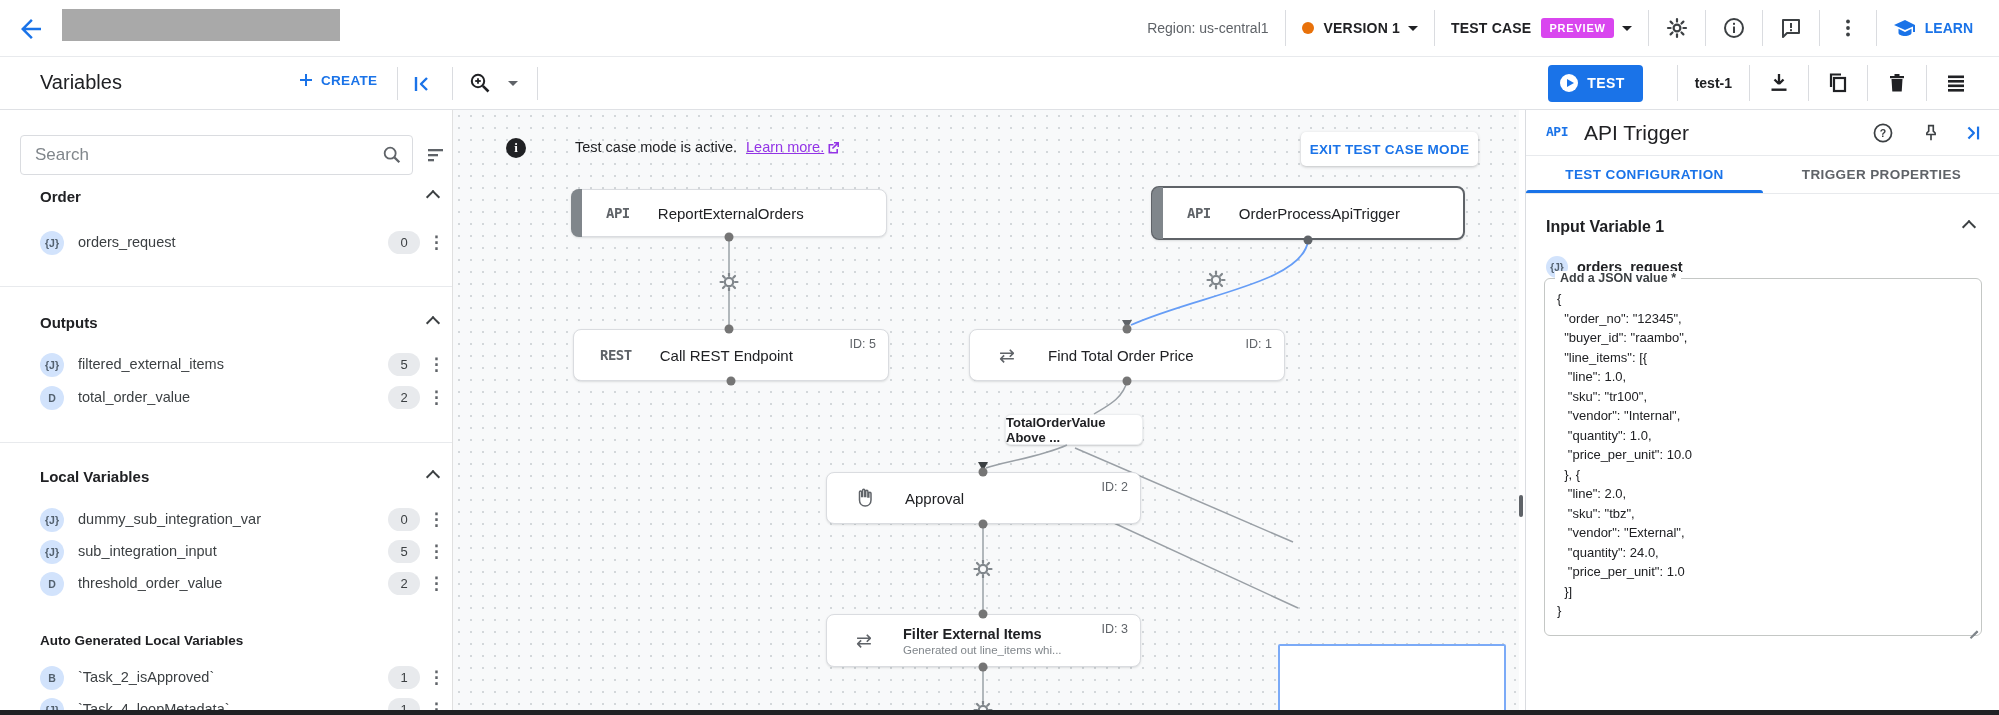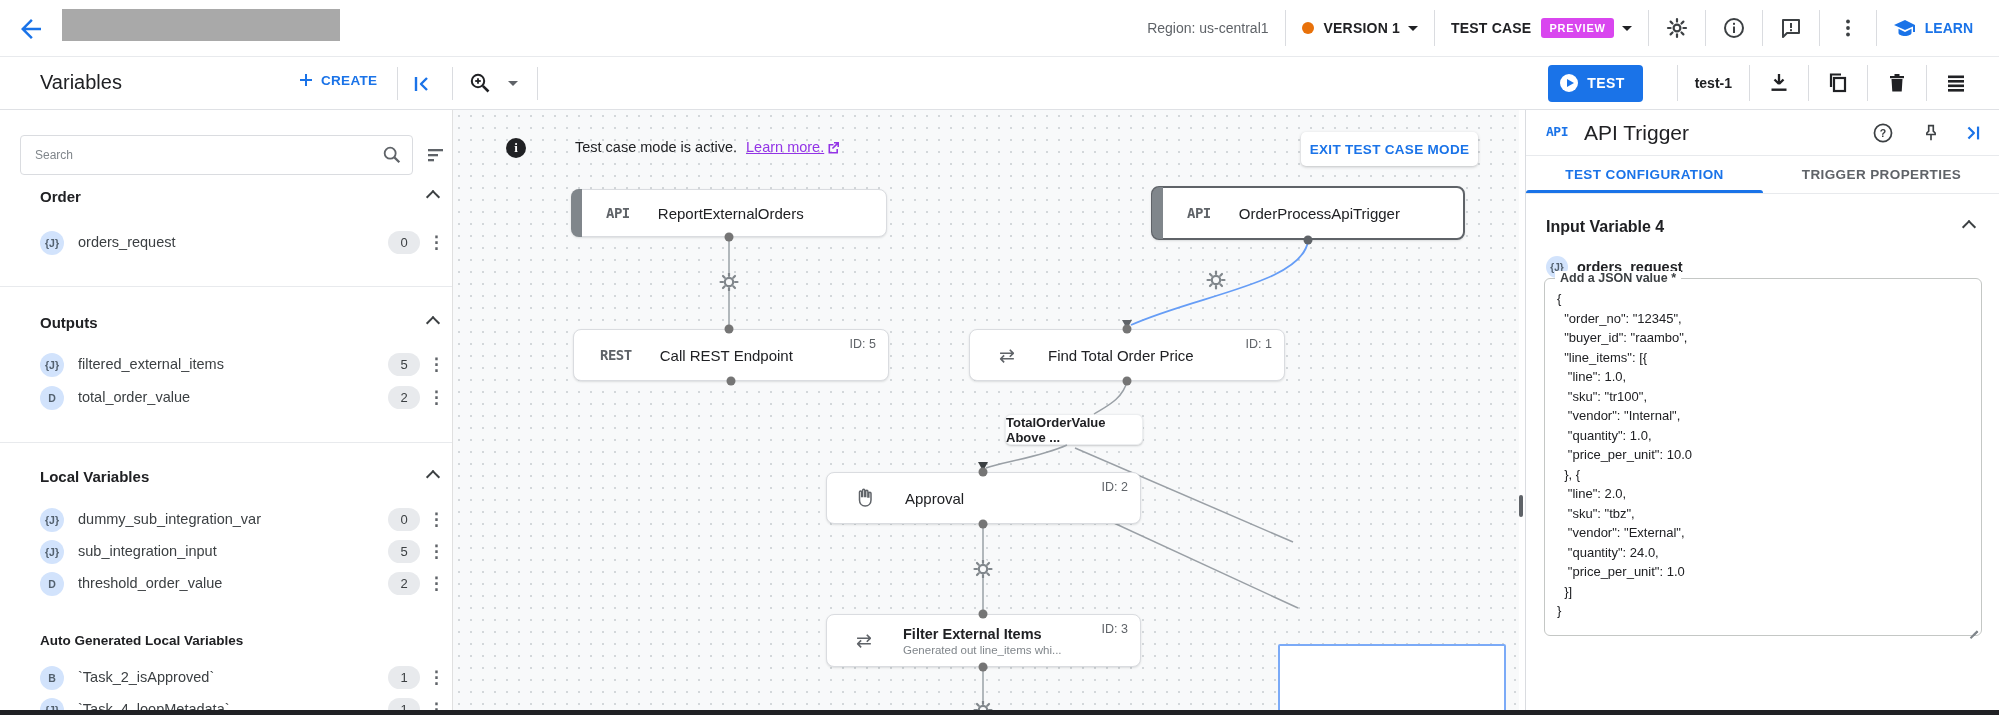--- a/index.html
+++ b/index.html
@@ -32,21 +32,21 @@
   .toolbar2-right { position:absolute; right:14px; top:0; height:52px; display:flex; align-items:center; }
   .t2-item { display:flex; align-items:center; padding:0 17px; height:52px; }
   .test-btn { background:#1a73e8; color:#fff; font-weight:bold; font-size:14px; letter-spacing:.4px; border:none; border-radius:4px; height:37px; padding:0 18px 0 12px; display:flex; align-items:center; gap:9px; cursor:pointer; }
   .play-circle { width:18px; height:18px; border-radius:50%; background:#fff; display:flex; align-items:center; justify-content:center; }
   .play-tri { width:0; height:0; border-top:4.5px solid transparent; border-bottom:4.5px solid transparent; border-left:7px solid #1a73e8; margin-left:2px; }
   .testname { font-size:14px; font-weight:bold; color:#202124; }
 
   
   .sidebar { position:absolute; left:0; top:110px; width:453px; height:605px; background:#fff; border-right:1px solid #e0e0e0; overflow:hidden; }
   .search-wrap { position:absolute; left:20px; top:25px; width:393px; height:40px; }
-  .search-input { width:100%; height:100%; border:1px solid #dadce0; border-radius:4px; padding:0 40px 0 14px; font-size:12px; color:#a16207; font-family:"Liberation Sans",sans-serif; outline:none; }
+  .search-input { width:100%; height:100%; border:1px solid #dadce0; border-radius:4px; padding:0 40px 0 14px; font-size:17px; color:#a16207; font-family:"Liberation Sans",sans-serif; outline:none; }
   .search-input::placeholder { color:#80868b; }
   .search-ic { position:absolute; right:10px; top:9px; width:22px; height:22px; }
   .sort-ic { position:absolute; left:425px; top:33px; width:24px; height:24px; cursor:pointer; }
   .sec-header { position:absolute; left:40px; font-size:15px; font-weight:bold; color:#202124; }
   .sec-header.small { font-size:13.5px; }
   .chev-up { position:absolute; left:428px; width:10px; height:10px; border-left:2.2px solid #3c4043; border-top:2.2px solid #3c4043; transform:rotate(45deg); cursor:pointer; }
   .var-row { position:absolute; left:0; width:453px; height:32px; }
   .var-ic { position:absolute; left:40px; top:4px; width:24px; height:24px; border-radius:50%; background:#d2e3fc; color:#52606e; font-size:10.5px; font-weight:bold; display:flex; align-items:center; justify-content:center; }
   .var-name { position:absolute; left:78px; top:7px; font-size:14.5px; color:#3c4043; }
   .var-badge { position:absolute; left:388px; top:4px; min-width:32px; height:23px; background:#e8eaed; border-radius:12px; color:#3c4043; font-size:13px; display:flex; align-items:center; justify-content:center; padding:0 8px; }
@@ -456,21 +456,21 @@
       <path d="M7 6l6 6-6 6" stroke="#1a73e8" stroke-width="2.4" fill="none" stroke-linejoin="round"></path>
       <path d="M17.5 5v14" stroke="#1a73e8" stroke-width="2.4" fill="none"></path>
     </svg>
   </div>
 
   <div class="tabs">
     <div class="tab active">TEST CONFIGURATION</div>
     <div class="tab">TRIGGER PROPERTIES</div>
   </div>
 
-  <div class="iv-title">Input Variable 4</div>
+  <div class="iv-title">Input Variable 1</div>
   <div class="iv-chev"></div>
 
   <div class="pv-row">
     <span class="pv-ic">{J}</span>
     <span class="pv-name">orders_request</span>
   </div>
 
   <div class="json-field">
     <span class="json-legend">Add a JSON value *</span>
     <div class="json-text">{

